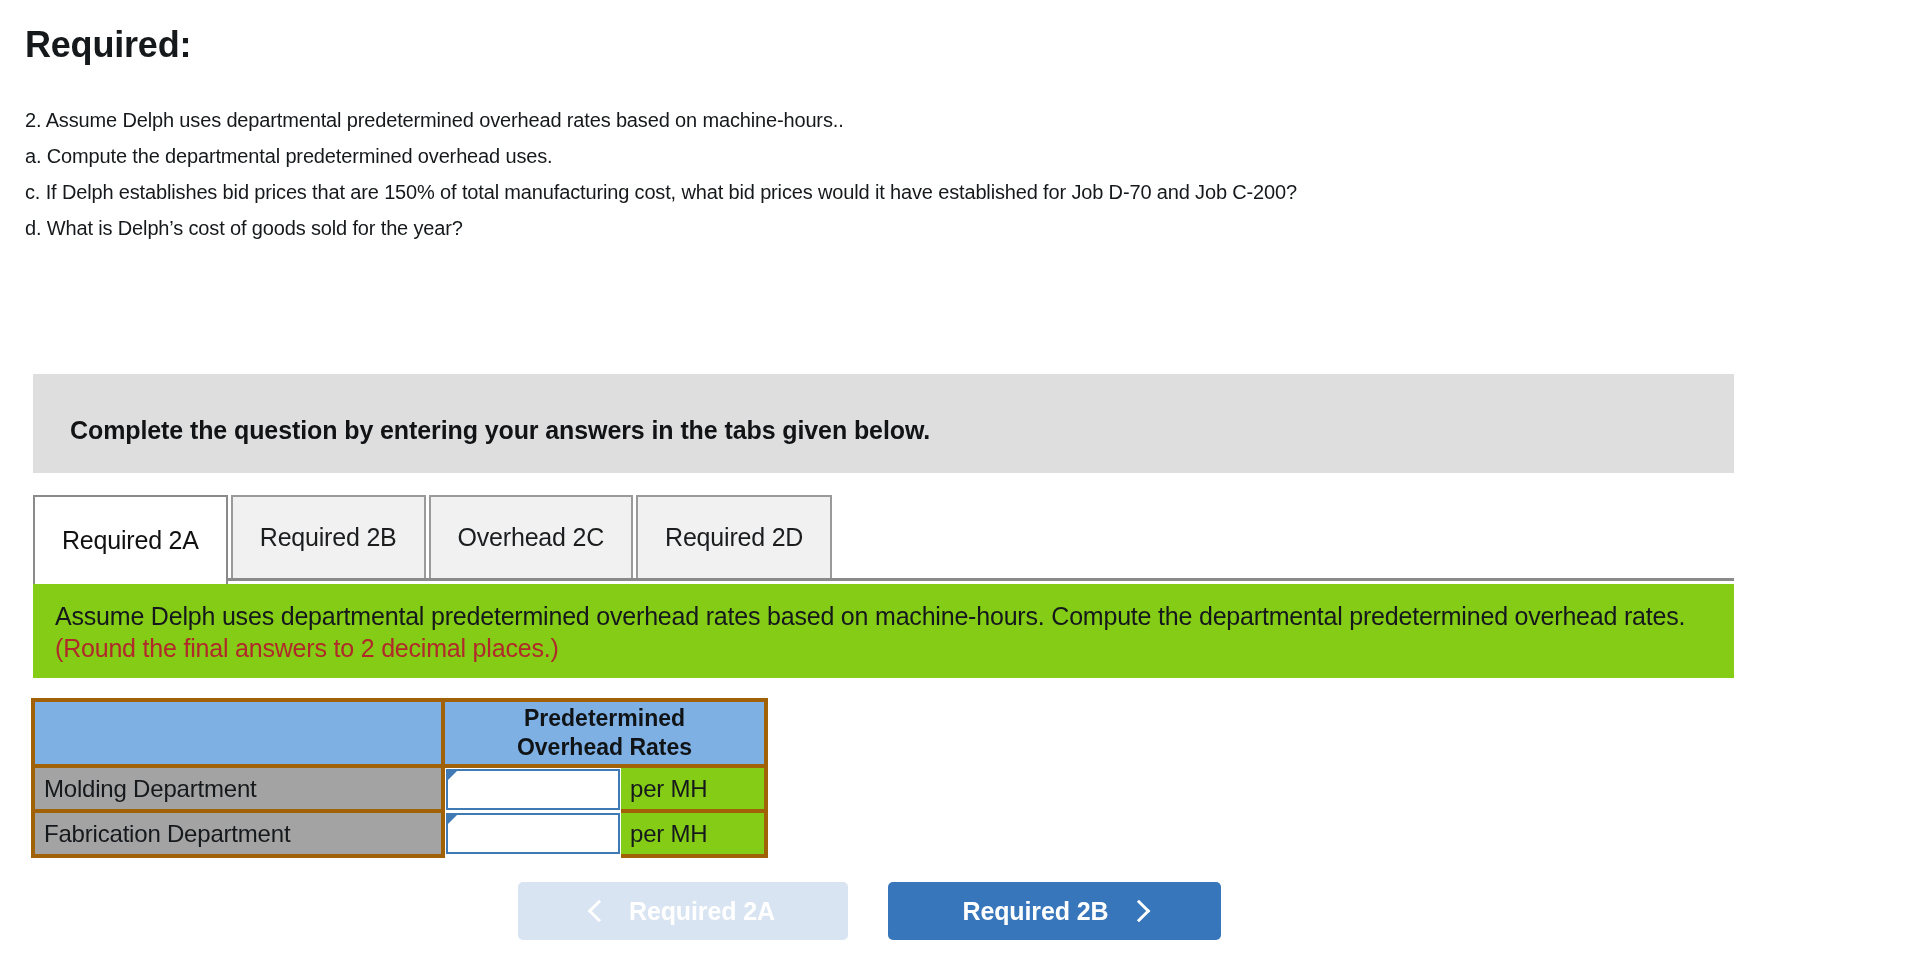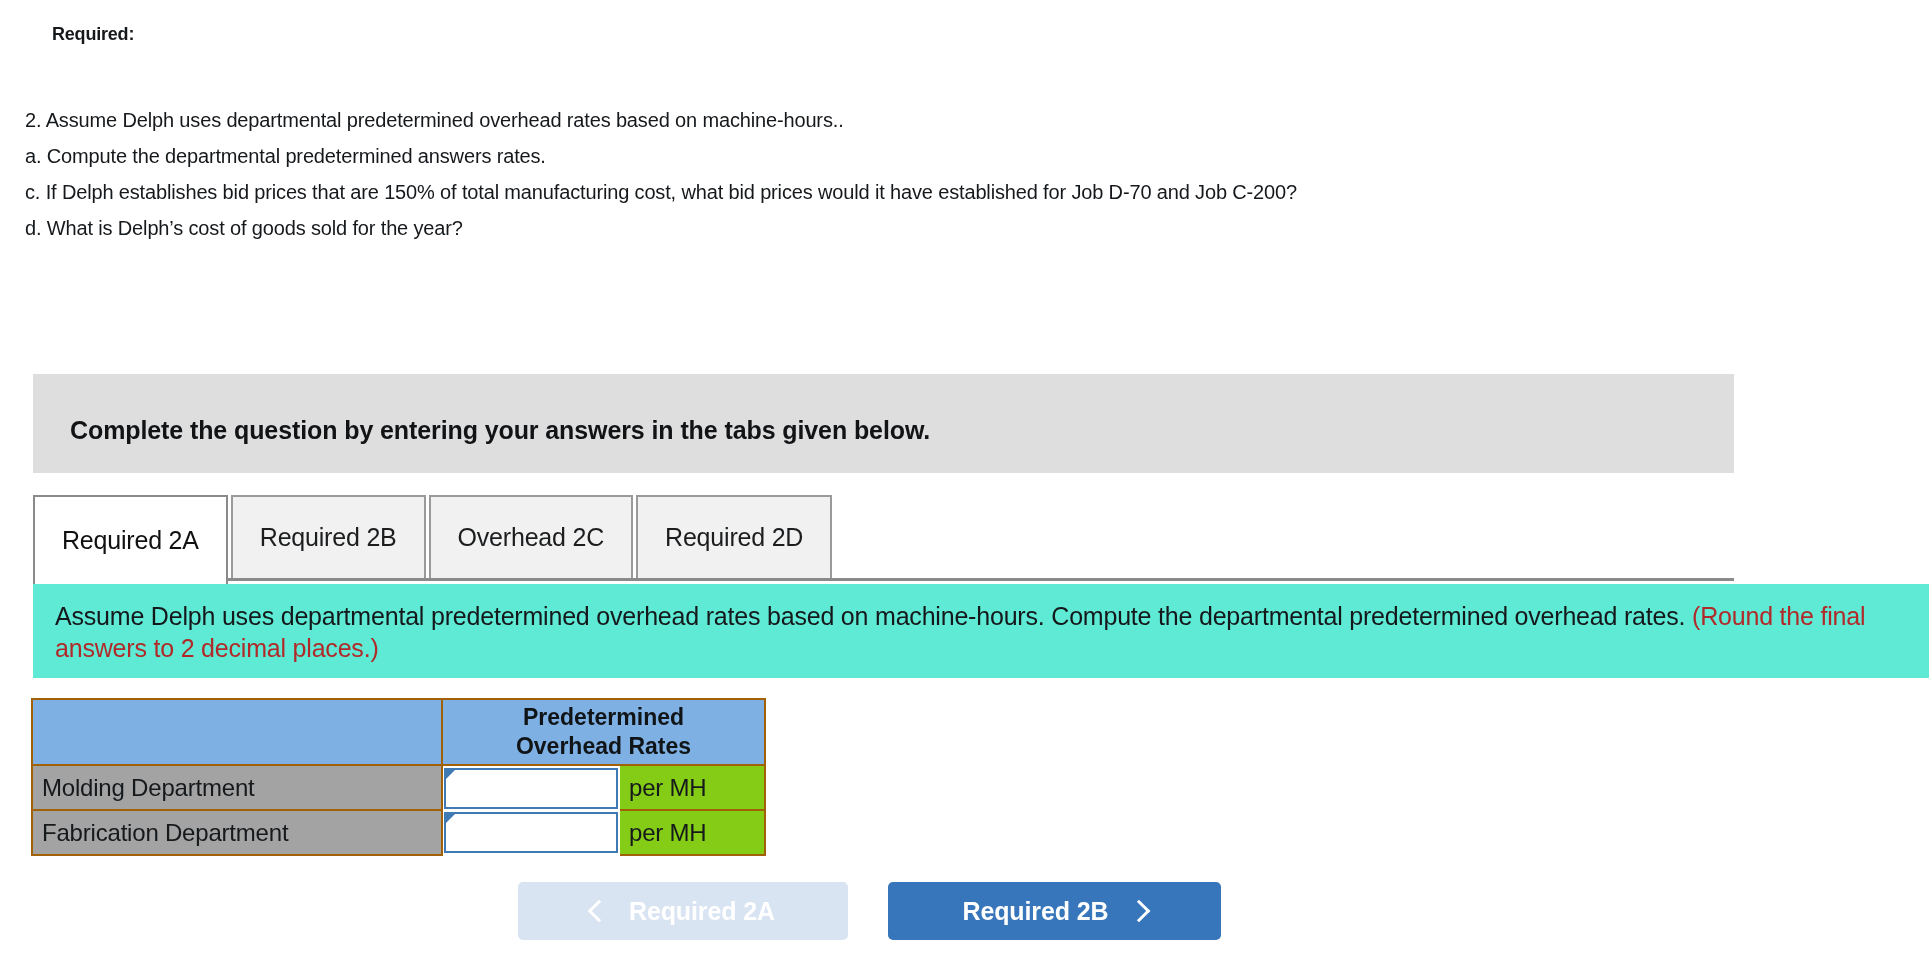--- a/index.html
+++ b/index.html
@@ -20,24 +20,23 @@
     position: relative;
     width: 1932px;
     height: 980px;
   }
 
   
   .req-heading {
     position: absolute;
     left: 25px;
     top: 24px;
-    font-size: 18px;
+    font-size: 36px;
     font-weight: bold;
     letter-spacing: -0.2px;
-    margin-left: 27px;
   }
 
   .question-block {
     position: absolute;
     left: 25px;
     top: 102px;
     width: 1880px;
     font-size: 20px;
     line-height: 36px;
     letter-spacing: -0.15px;
@@ -108,23 +107,23 @@
     z-index: 3;
     border-color: #8a8a8a;
     color: #111;
   }
 
   
   .info-panel {
     position: absolute;
     left: 33px;
     top: 584px;
-    width: 1896px;
+    width: 1701px;
     height: 94px;
-    background: #5eead4;
+    background: #84cc16;
     box-sizing: border-box;
     padding: 16px 22px 0 22px;
   }
   .info-panel .info-text {
     font-size: 25px;
     line-height: 32px;
     letter-spacing: -0.2px;
     color: #15181b;
   }
   .info-panel .round-note {
@@ -134,21 +133,21 @@
   
   .answer-table {
     position: absolute;
     left: 31px;
     top: 698px;
     border-collapse: collapse;
     font-size: 24px;
     color: #16191c;
   }
   .answer-table td, .answer-table th {
-    border: 2px solid #a16207;
+    border: 4px solid #a16207;
     box-sizing: border-box;
     padding: 0;
   }
   .answer-table thead th {
     background: #7eb0e4;
     color: #111417;
     font-weight: bold;
     font-size: 23px;
     line-height: 29px;
     height: 66px;
@@ -262,21 +261,21 @@
 </style>
 </head>
 <body>
 
 <div class="page">
 
   <div class="req-heading">Required:</div>
 
   <div class="question-block">
     <span class="qline">2. Assume Delph uses departmental predetermined overhead rates based on machine-hours..</span>
-    <span class="qline">a. Compute the departmental predetermined answers rates.</span>
+    <span class="qline">a. Compute the departmental predetermined overhead uses.</span>
     <span class="qline">c. If Delph establishes bid prices that are 150% of total manufacturing cost, what bid prices would it have established for Job D-70 and Job C-200?</span>
     <span class="qline">d. What is Delph’s cost of goods sold for the year?</span>
   </div>
 
   <div class="gray-banner">
     <div class="banner-text">Complete the question by entering your answers in the tabs given below.</div>
   </div>
 
   <div class="tabstrip">
     <div class="tabs-row">

